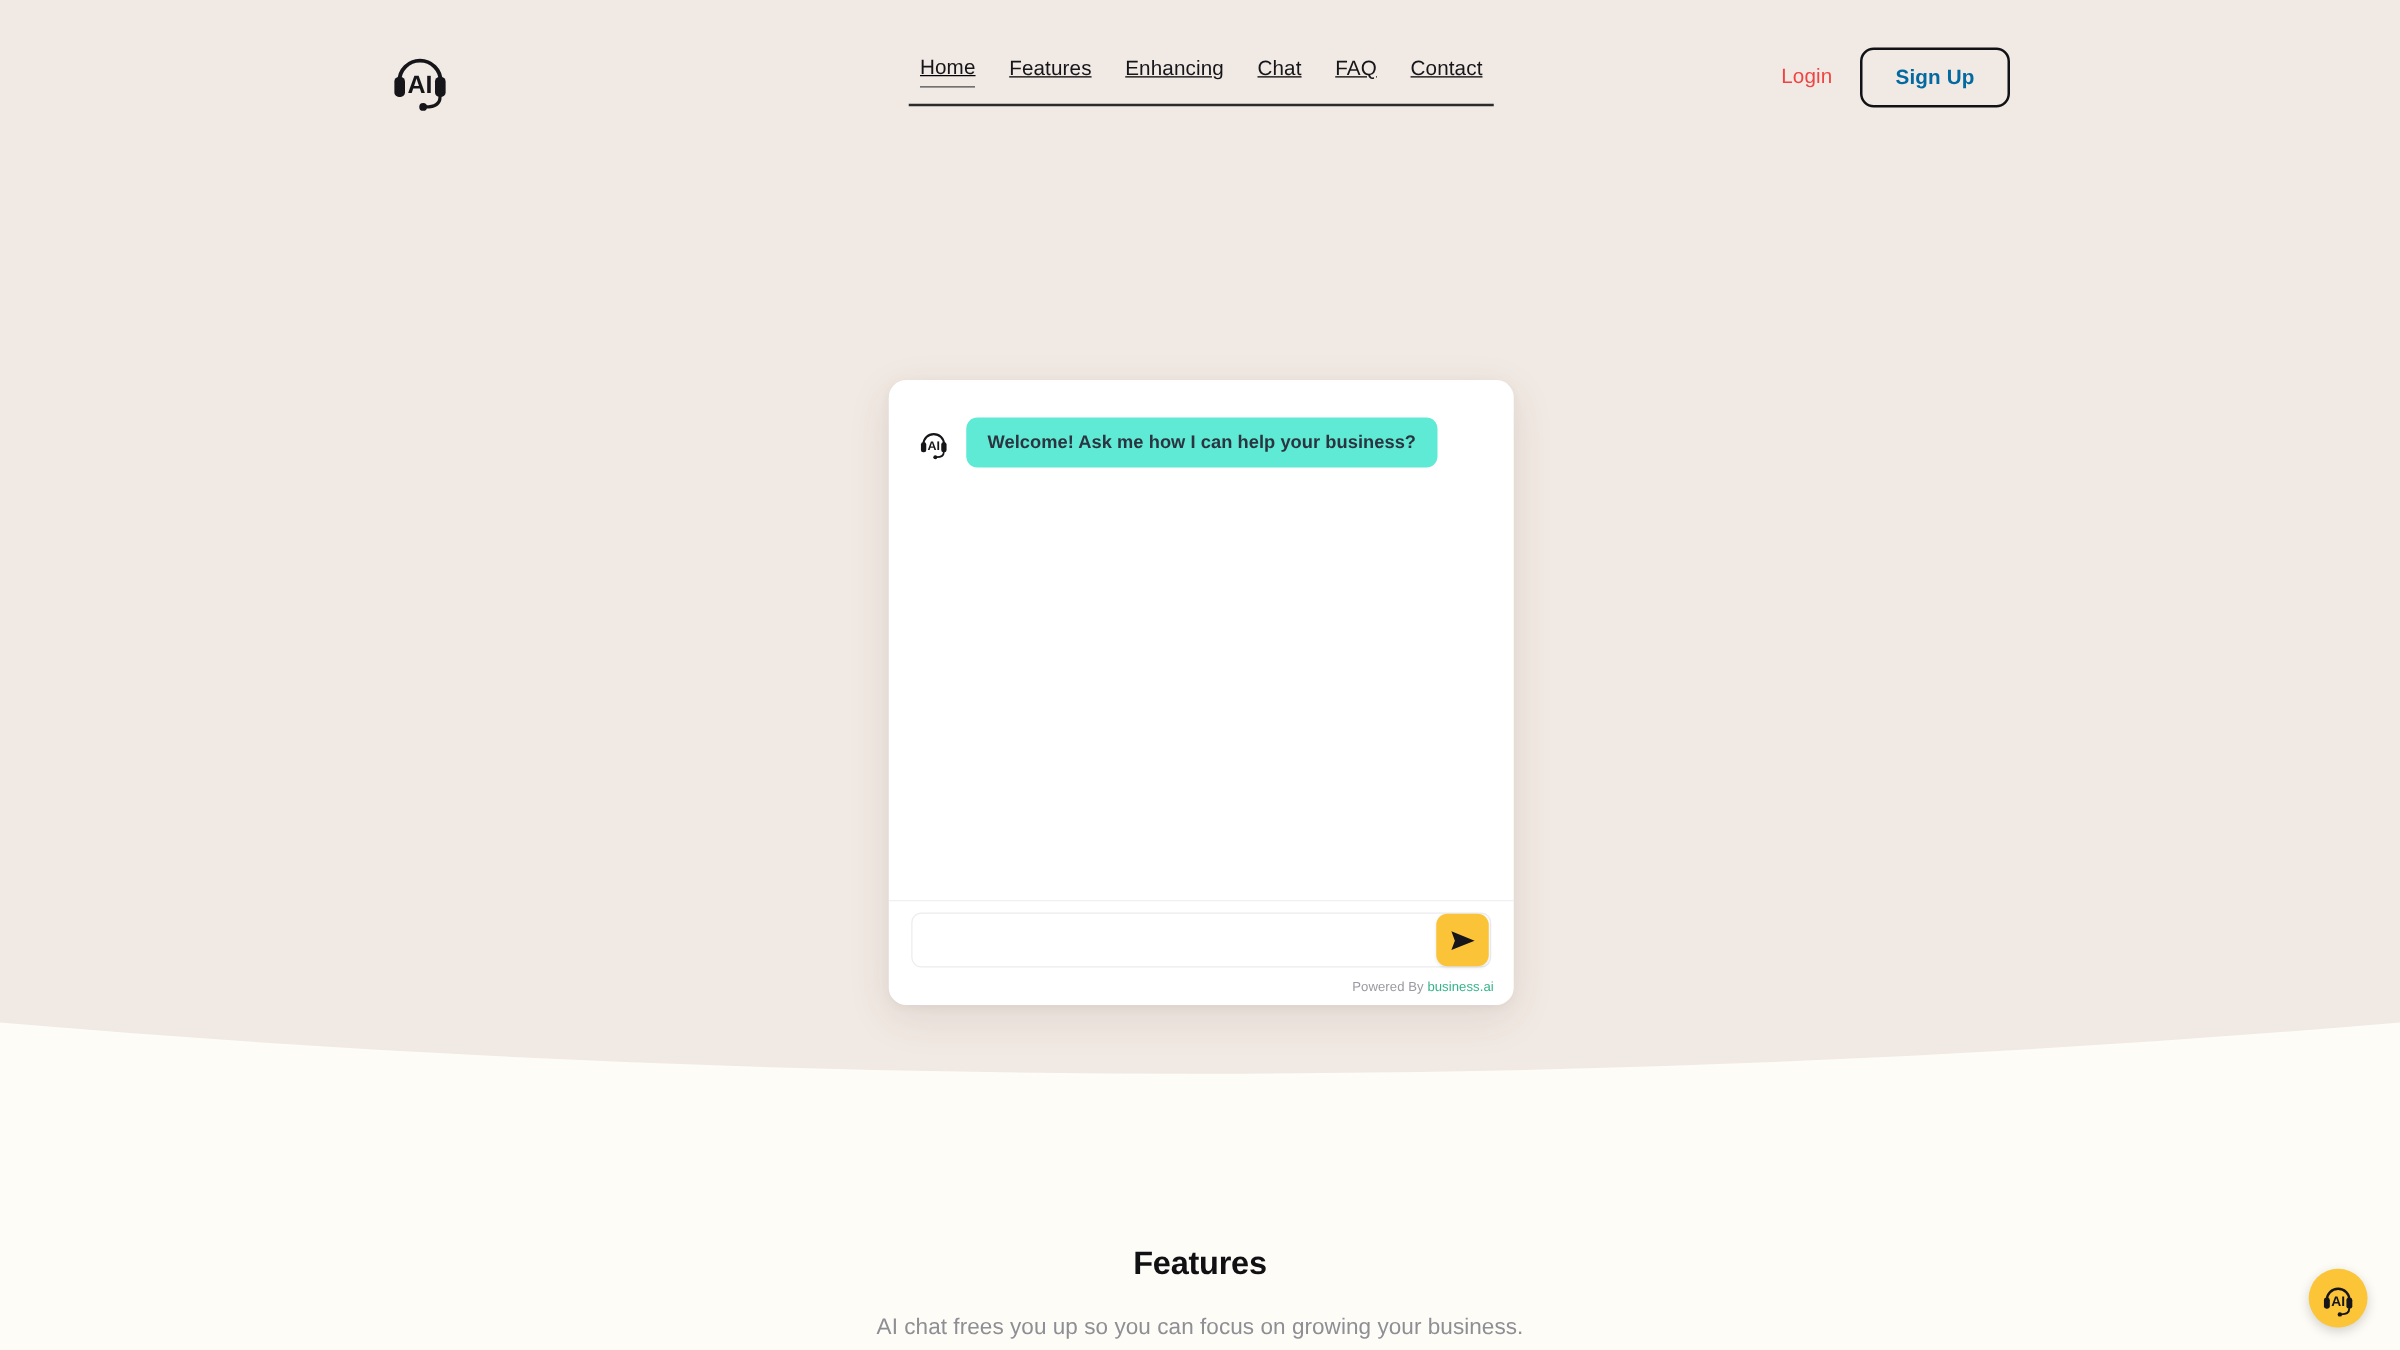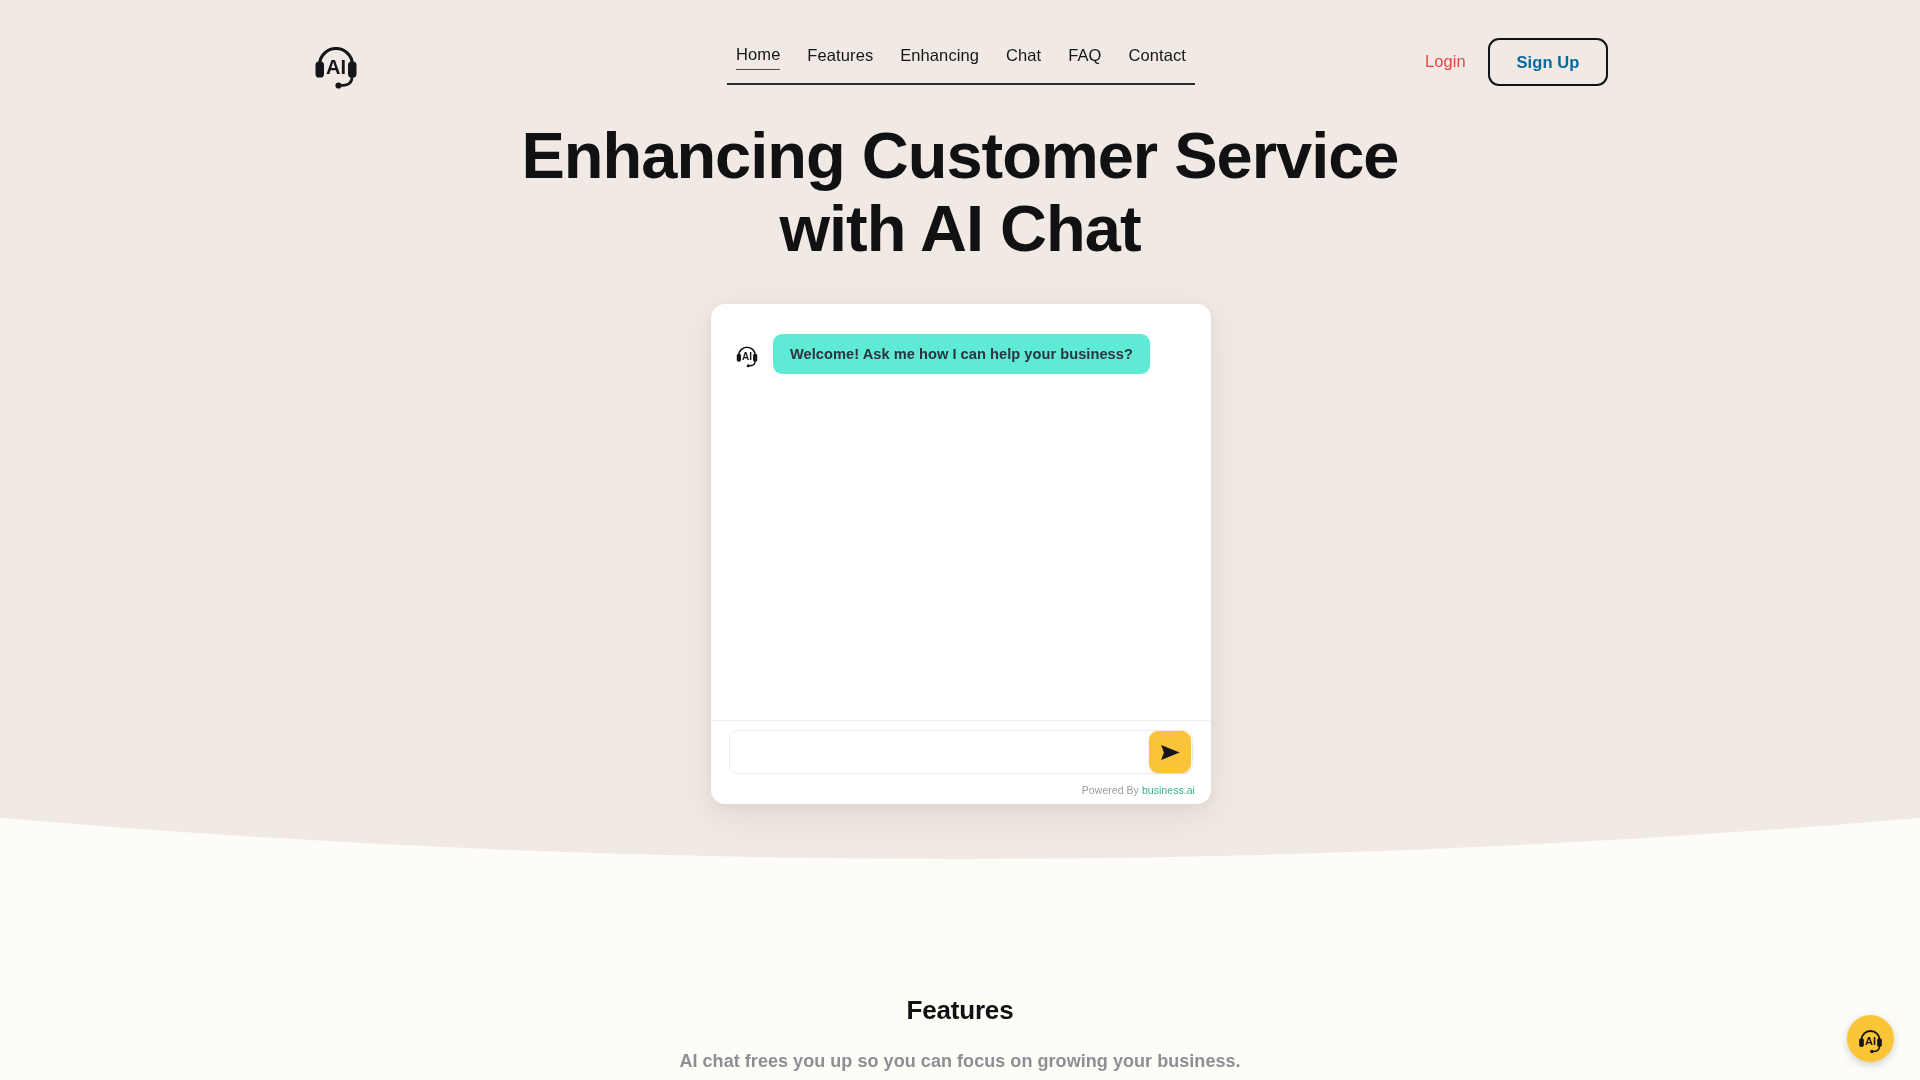--- a/index.html
+++ b/index.html
@@ -43,20 +43,21 @@
     position:absolute;
     left:727px; top:44px;
     width:468px;
   }
   .nav-links {
     display:flex;
     align-items:flex-end;
     justify-content:space-between;
     width:100%;
     padding:0 9px;
+    text-decoration:underline;
   }
   .nav-link {
     font-size:16.5px;
     font-weight:500;
     color:#15151a;
     letter-spacing:0.1px;
     line-height:20px;
     text-decoration:none;
     white-space:nowrap;
     padding-bottom:5px;
@@ -221,21 +222,21 @@
   }
   .features-title {
     font-size:26px;
     font-weight:700;
     color:#111114;
     letter-spacing:-0.2px;
   }
   .features-sub {
     margin-top:25px;
     font-size:18px;
-    font-weight:700;
+    font-weight:400;
     color:#8e8e94;
     letter-spacing:0.05px;
   }
 
   
   .fab {
     position:absolute;
     right:26px; bottom:18px;
     width:47px; height:47px;
     border-radius:50%;
@@ -288,24 +289,20 @@
         <a class="nav-link">FAQ</a>
         <a class="nav-link">Contact</a>
       </div>
       <div class="nav-rule"></div>
     </nav>
 
     <a class="login-link">Login</a>
     <button class="signup-btn">Sign Up</button>
   </div>
 
-  <h1 class="hero-title">
-    <span class="line">Enhancing Customer Service</span>
-    <span class="line">with AI Chat</span>
-  </h1>
 
   <div class="chat-card">
 
     <div class="chat-body">
       <div class="msg-row">
         <span class="msg-avatar">
           <svg viewBox="0 0 56 56" xmlns="http://www.w3.org/2000/svg">
             <path d="M11.5 31 A16.5 16.5 0 0 1 44.5 31" fill="none" stroke="#16161A" stroke-width="3.4" stroke-linecap="round"></path>
             <rect x="7.5" y="27.5" width="8.5" height="16" rx="3.6" fill="#16161A"></rect>
             <rect x="40" y="27.5" width="8.5" height="16" rx="3.6" fill="#16161A"></rect>

